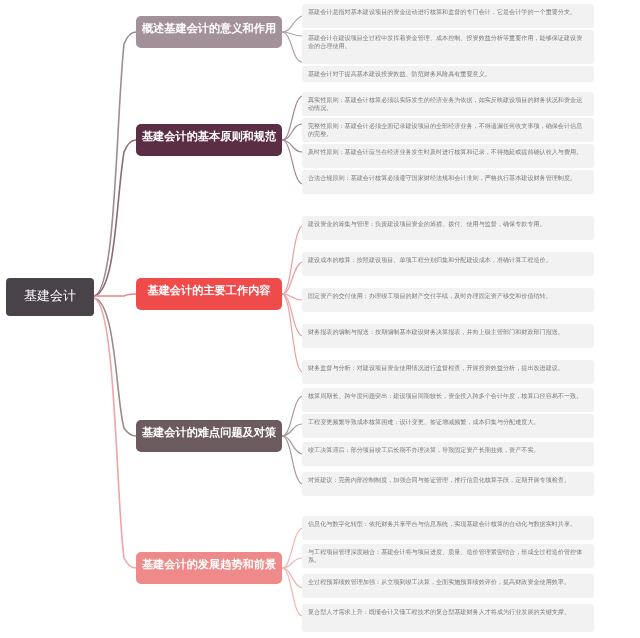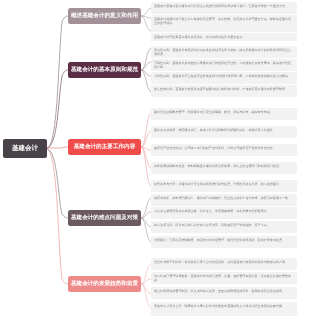--- a/index.html
+++ b/index.html
@@ -38,21 +38,21 @@
     background: #4a4249;
     border-radius: 2px;
     display: flex;
     align-items: center;
     justify-content: center;
     z-index: 5;
   }
   .root-label {
     color: #ffffff;
     font-size: 6.5px;
-    font-weight: bold;
+    font-weight: normal;
     letter-spacing: 0px;
     line-height: 1;
     white-space: nowrap;
   }
   
   .topic-node {
     position: absolute;
     border-radius: 2.5px;
     display: flex;
     align-items: center;

